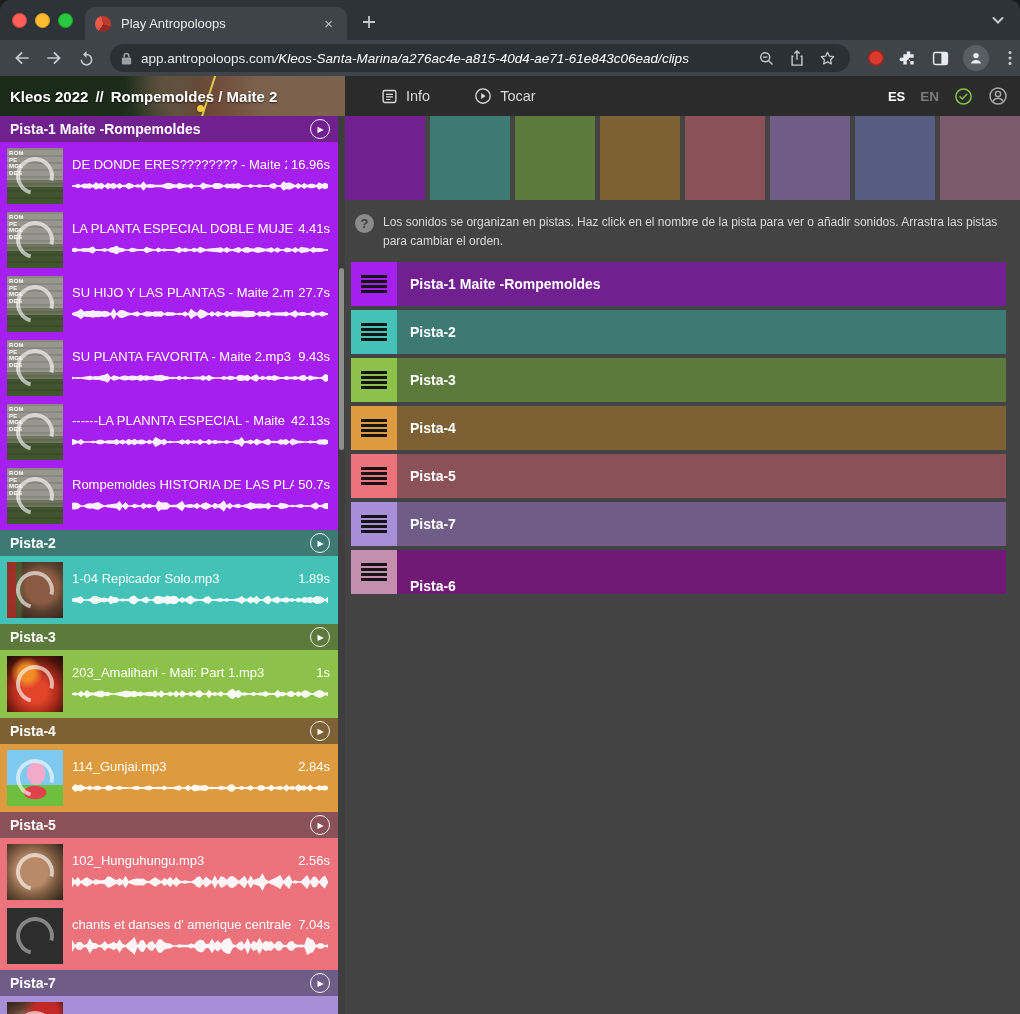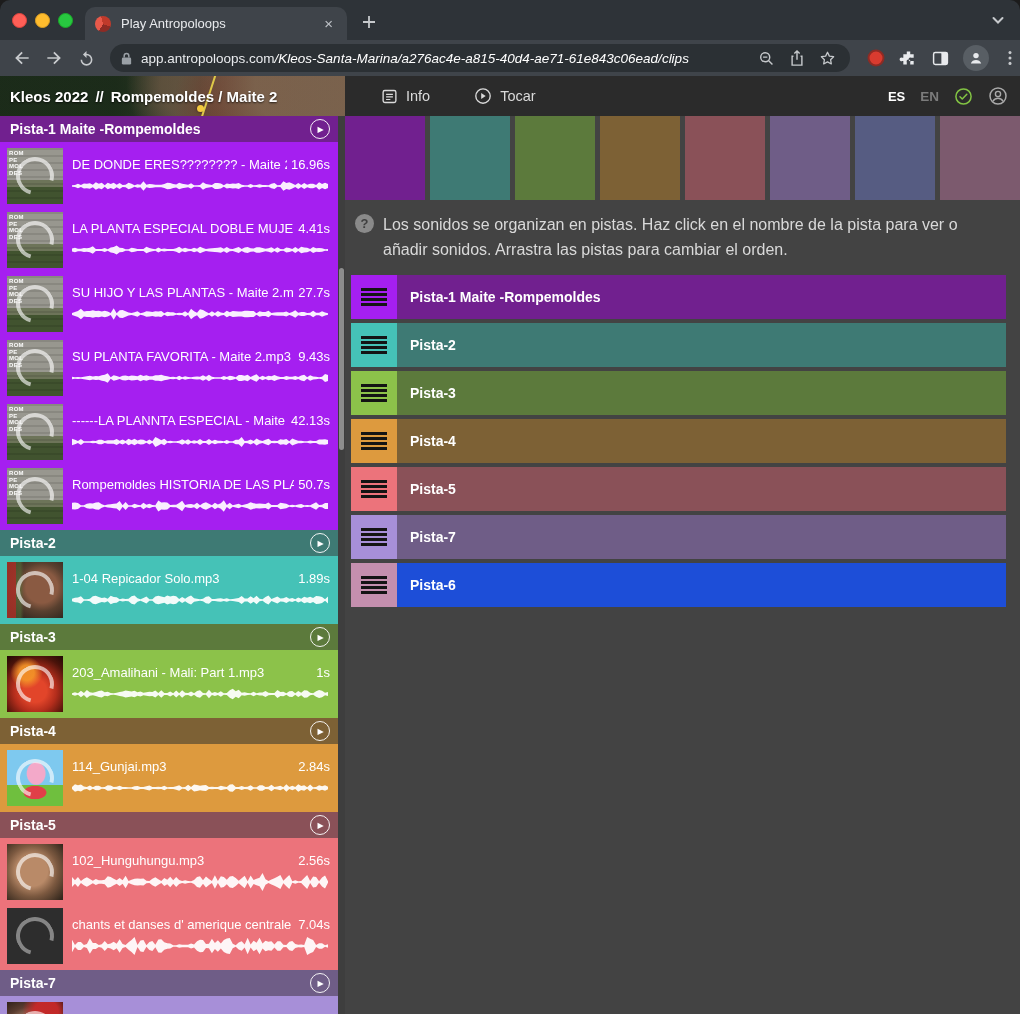--- a/index.html
+++ b/index.html
@@ -95,21 +95,21 @@
   .wave{width:100%;height:20px;margin-top:4px;display:block;}
   .sidebar-scroll{position:absolute;right:1px;top:152px;width:5px;height:182px;border-radius:3px;background:rgba(205,205,205,.55);}
 
   
   .main{flex:1;min-width:0;display:flex;flex-direction:column;overflow:hidden;}
   .palette{display:flex;gap:5px;height:84px;flex-shrink:0;}
   .swatch{flex:1;}
   .helprow{display:flex;gap:9px;margin:13px 14px 0 10px;align-items:flex-start;}
   .help-icon{width:19px;height:19px;border-radius:50%;background:#8a8a8a;color:#3f3f3f;font-size:13px;font-weight:700;
     display:flex;align-items:center;justify-content:center;flex-shrink:0;margin-top:1px;}
-  .help-text{color:#d9d9d9;font-size:16px;line-height:1.55;}
+  .help-text{color:#d9d9d9;font-size:12px;line-height:1.55;}
   .rows{margin:12px 14px 0 6px;}
   .trow{display:flex;height:44px;margin-bottom:4px;}
   .trow-handle{width:46px;flex-shrink:0;display:flex;align-items:center;justify-content:center;}
   .hamburger{width:26px;height:18px;background:repeating-linear-gradient(180deg,#141414 0 3px,transparent 3px 5px);}
   .trow-body{flex:1;display:flex;align-items:center;}
   .trow-label{color:#fff;font-size:14px;font-weight:700;padding-left:13px;}
 
   svg.icon{display:block;}
 </style>
 </head>
@@ -537,21 +537,21 @@
               <div class="hamburger"></div>
             </div>
           <div class="trow-body" style="background-color: rgb(111, 93, 135);">
               <span class="trow-label">Pista-7</span>
             </div>
         </div>
         <div class="trow">
           <div class="trow-handle" style="background-color: rgb(196, 143, 174);">
               <div class="hamburger"></div>
             </div>
-          <div class="trow-body" style="background-color: #1d4ed8;">
+          <div class="trow-body" style="background-color: #701a75; align-items: flex-end;">
               <span class="trow-label">Pista-6</span>
             </div>
         </div>
       </div>
 
     </div>
   </div>
 </div>
 
 </body></html>

